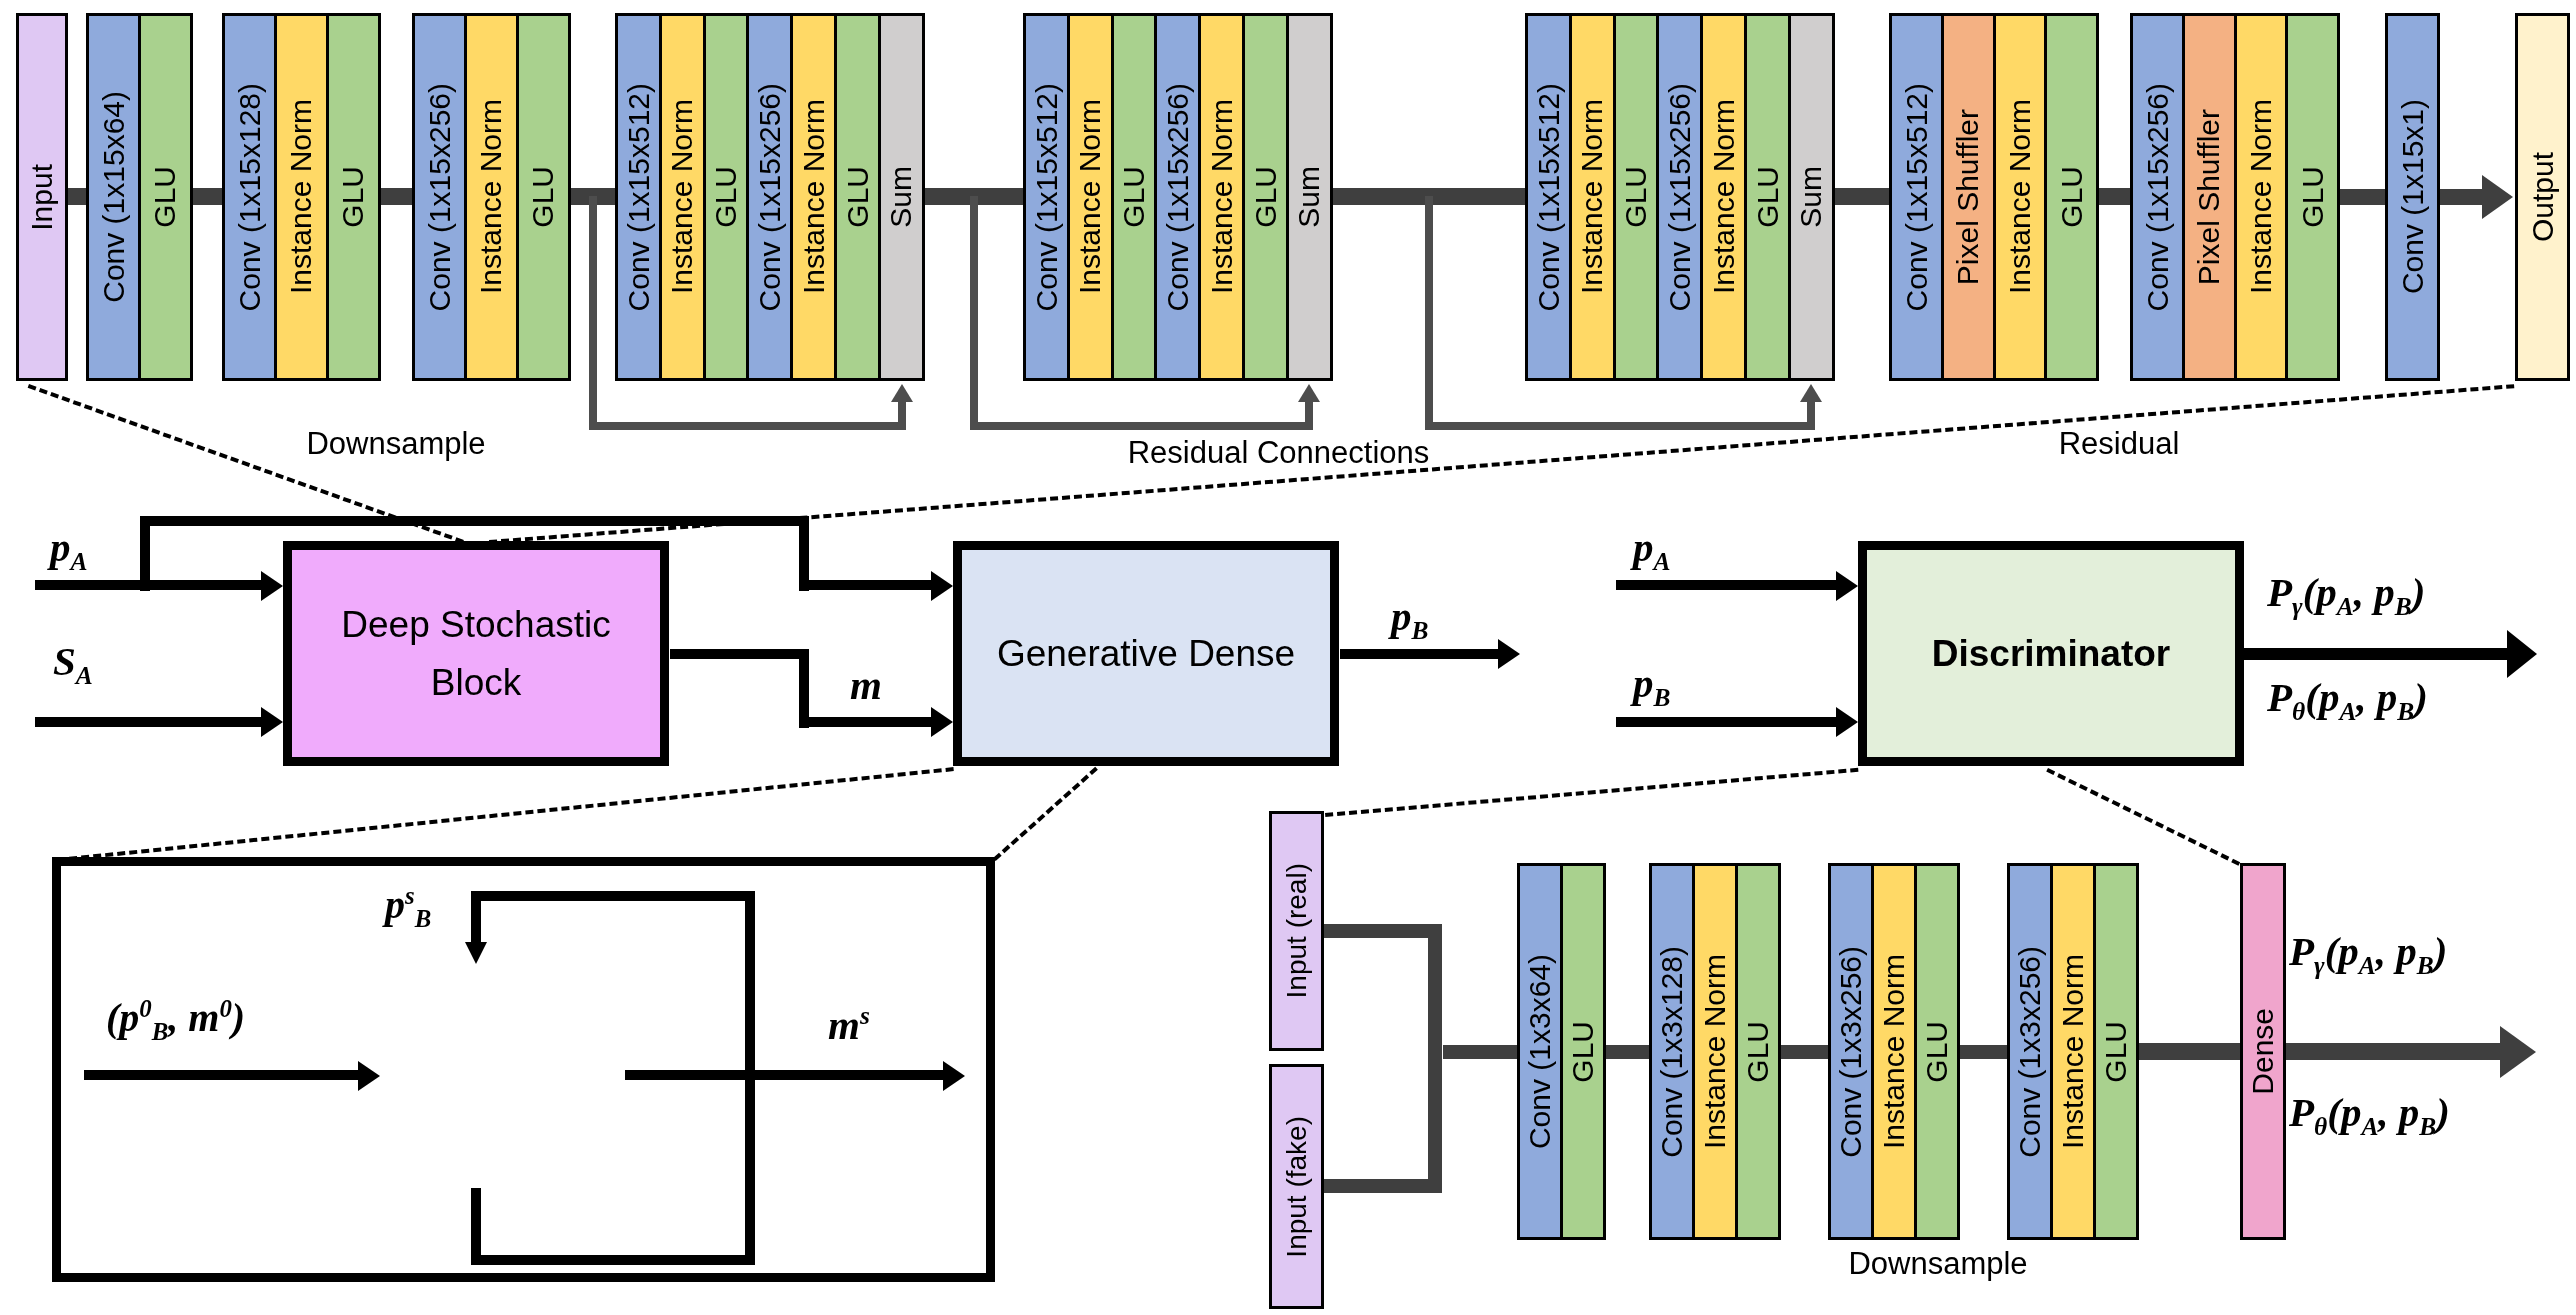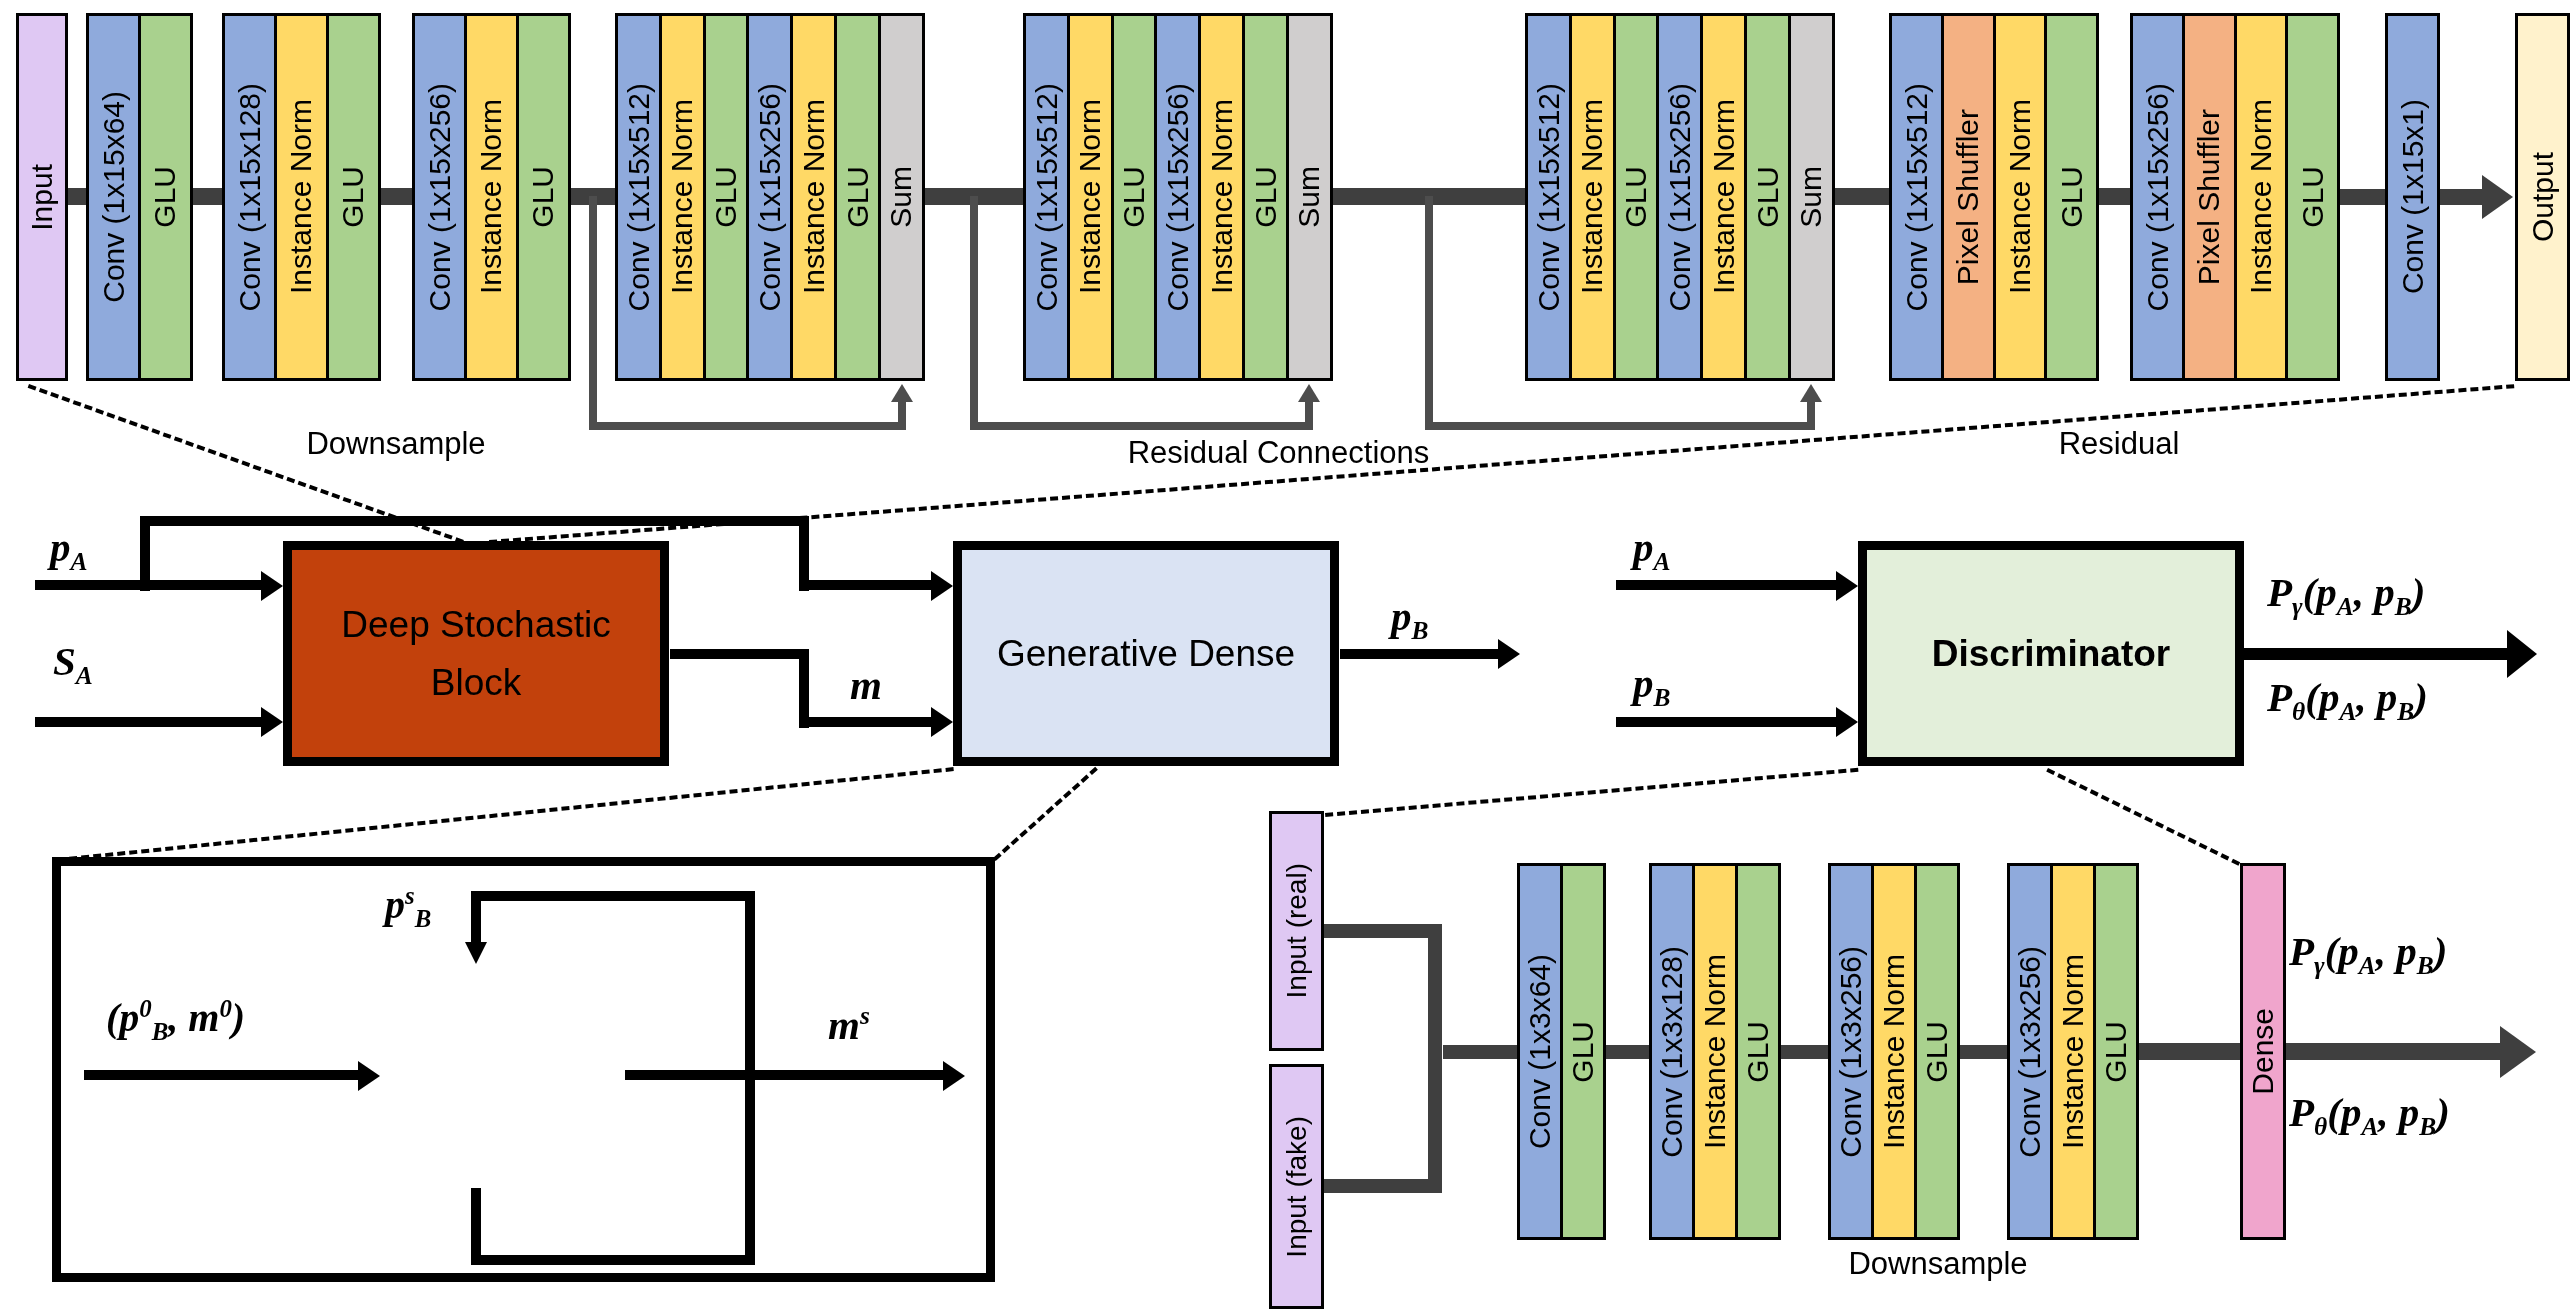--- a/index.html
+++ b/index.html
@@ -219,21 +219,21 @@
   <div class="vline" style="left:140px;top:516px;width:10.3px;height:75px;"></div>
   <div class="hline" style="left:140px;top:516px;width:668px;height:10.3px;"></div>
   <div class="vline" style="left:799px;top:516px;width:10.3px;height:75px;"></div>
   <div class="hline" style="left:809px;top:580px;width:122px;height:10.3px;"></div>
   <div class="tri" style="left:931px;top:571px;border-top:15px solid transparent;border-bottom:15px solid transparent;border-left:22px solid #000;"></div>
 
   <div class="math" style="left:53px;top:641px;">S<sub>A</sub></div>
   <div class="hline" style="left:35px;top:717px;width:226px;height:10.3px;"></div>
   <div class="tri" style="left:261px;top:707px;border-top:15px solid transparent;border-bottom:15px solid transparent;border-left:22px solid #000;"></div>
 
-  <div class="bigbox" style="left:283px;top:541px;width:386px;height:225px;background:#c2410c;">
+  <div class="bigbox" style="left:283px;top:541px;width:386px;height:225px;background:#f0abfc;">
     <div class="title">Deep Stochastic Block</div>
   </div>
 
   <div class="hline" style="left:670px;top:649px;width:139px;height:10.3px;"></div>
   <div class="vline" style="left:799px;top:649px;width:10.3px;height:79px;"></div>
   <div class="hline" style="left:809px;top:717px;width:122px;height:10.3px;"></div>
   <div class="tri" style="left:931px;top:707px;border-top:15px solid transparent;border-bottom:15px solid transparent;border-left:22px solid #000;"></div>
   <div class="math" style="left:850px;top:665px;">m</div>
 
   <div class="bigbox" style="left:953px;top:541px;width:386px;height:225px;background:#DAE3F3;">

